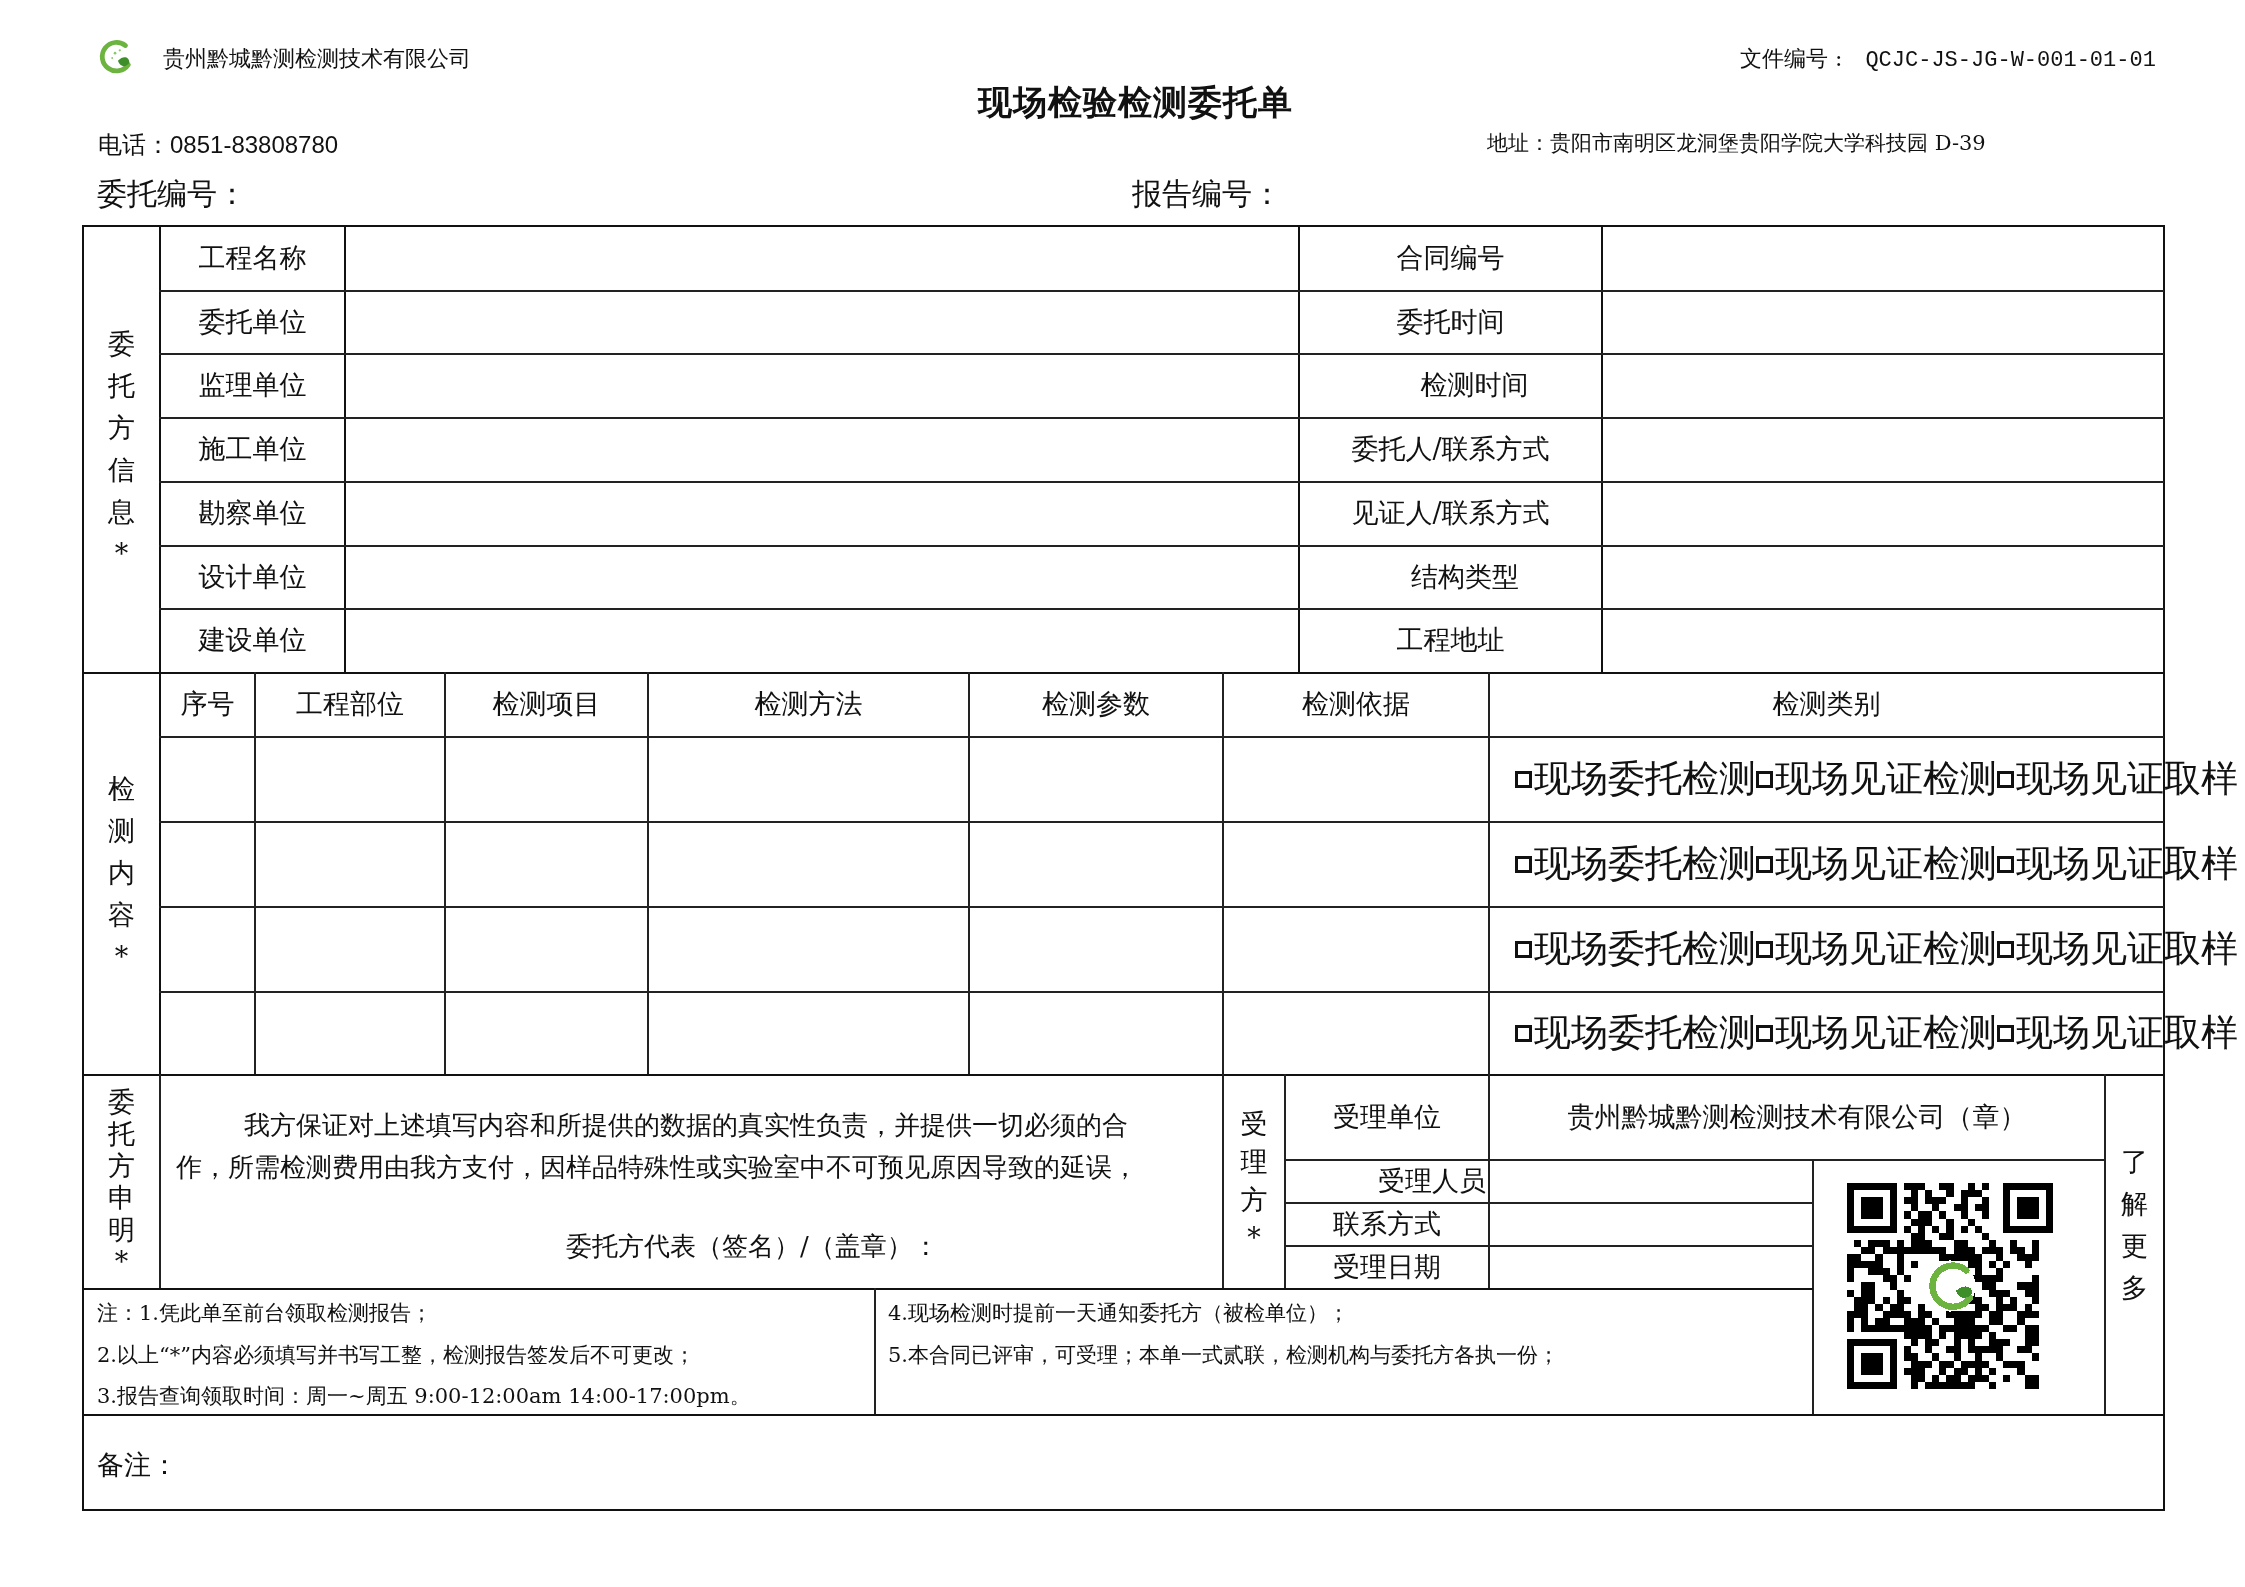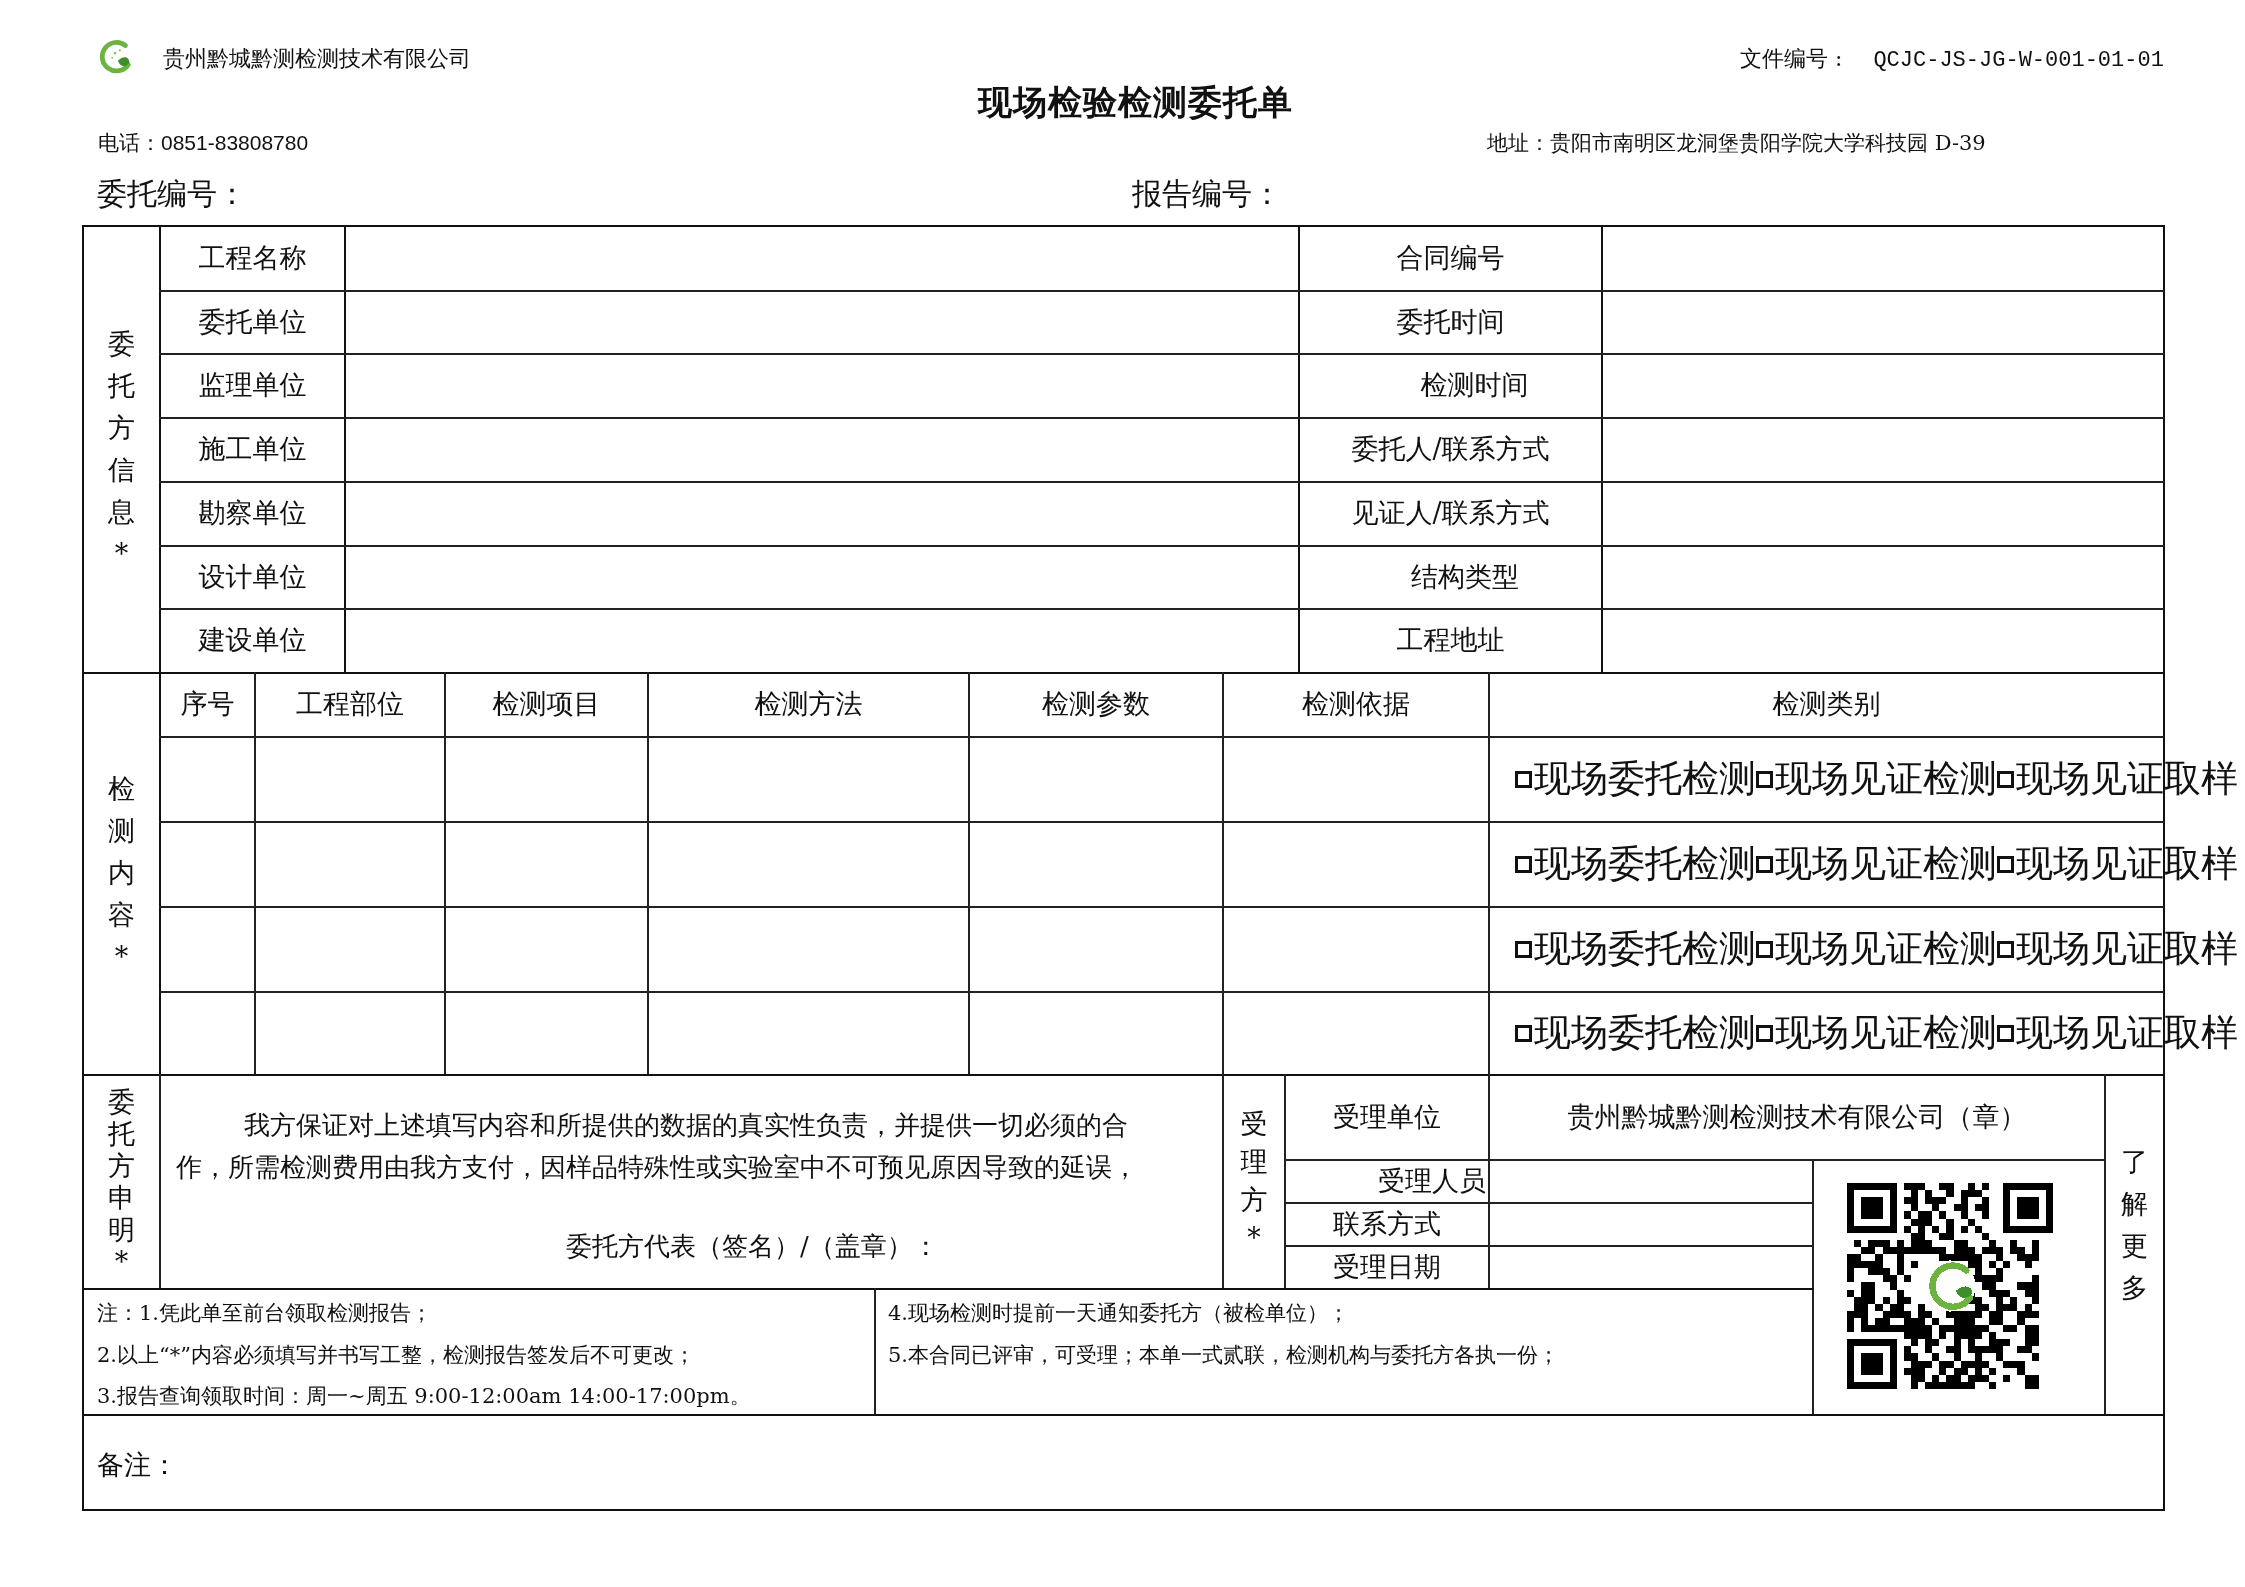--- a/index.html
+++ b/index.html
@@ -32,26 +32,26 @@
     <path d="M22 24 C28 18 34 20 34 26 C30 32 24 30 22 24 Z" fill="#3e8e2a"></path>
     <circle cx="19" cy="16" r="1.4" fill="#8bc96a"></circle>
       <circle cx="24" cy="13" r="1.2" fill="#8bc96a"></circle>
     <circle cx="16" cy="21" r="1" fill="#8bc96a"></circle>
   </svg>
 </div>
 <div class="abs" style="left:163px;top:44px;font-size:22px;">贵州黔城黔测检测技术有限公司</div>
 
 <div class="abs" style="left:1740px;top:44px;font-size:22px;white-space:nowrap;">
   <span>文件编号 :</span>
-  <span class="mono" style="margin-left:24px;">QCJC-JS-JG-W-001-01-01</span>
+  <span class="mono" style="margin-left:16px;">QCJC-JS-JG-W-001-01-01</span>
 </div>
 
 <div class="abs" style="left:978px;top:80px;font-size:34px;font-weight:bold;letter-spacing:1px;">现场检验检测委托单</div>
 
-<div class="abs" style="left:98px;top:129px;font-size:21px;white-space:nowrap;">
+<div class="abs" style="left:98px;top:129px;font-size:24px;white-space:nowrap;">
   <span>电话：</span><span class="sans">0851-83808780</span>
 </div>
 
 <div class="abs" style="left:1487px;top:129px;font-size:21px;white-space:nowrap;">
   <span>地址：</span><span>贵阳市南明区龙洞堡贵阳学院大学科技园 D-39</span>
 </div>
 
 <div class="abs" style="left:97px;top:174px;font-size:30px;white-space:nowrap;">
   <span>委托编号：</span><span></span>
 </div>

